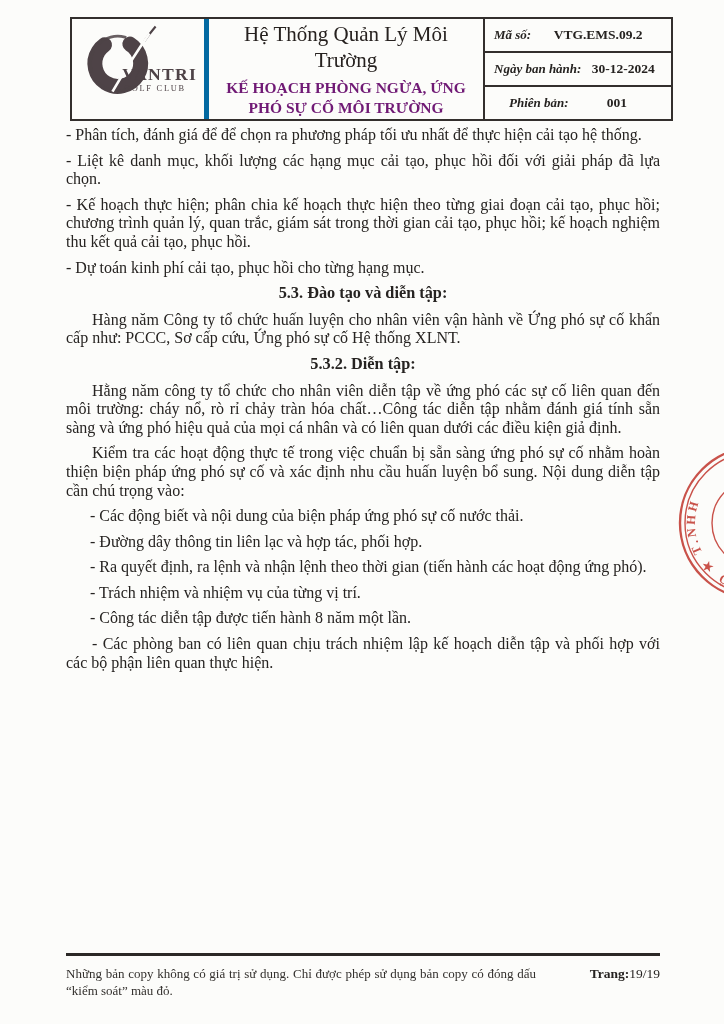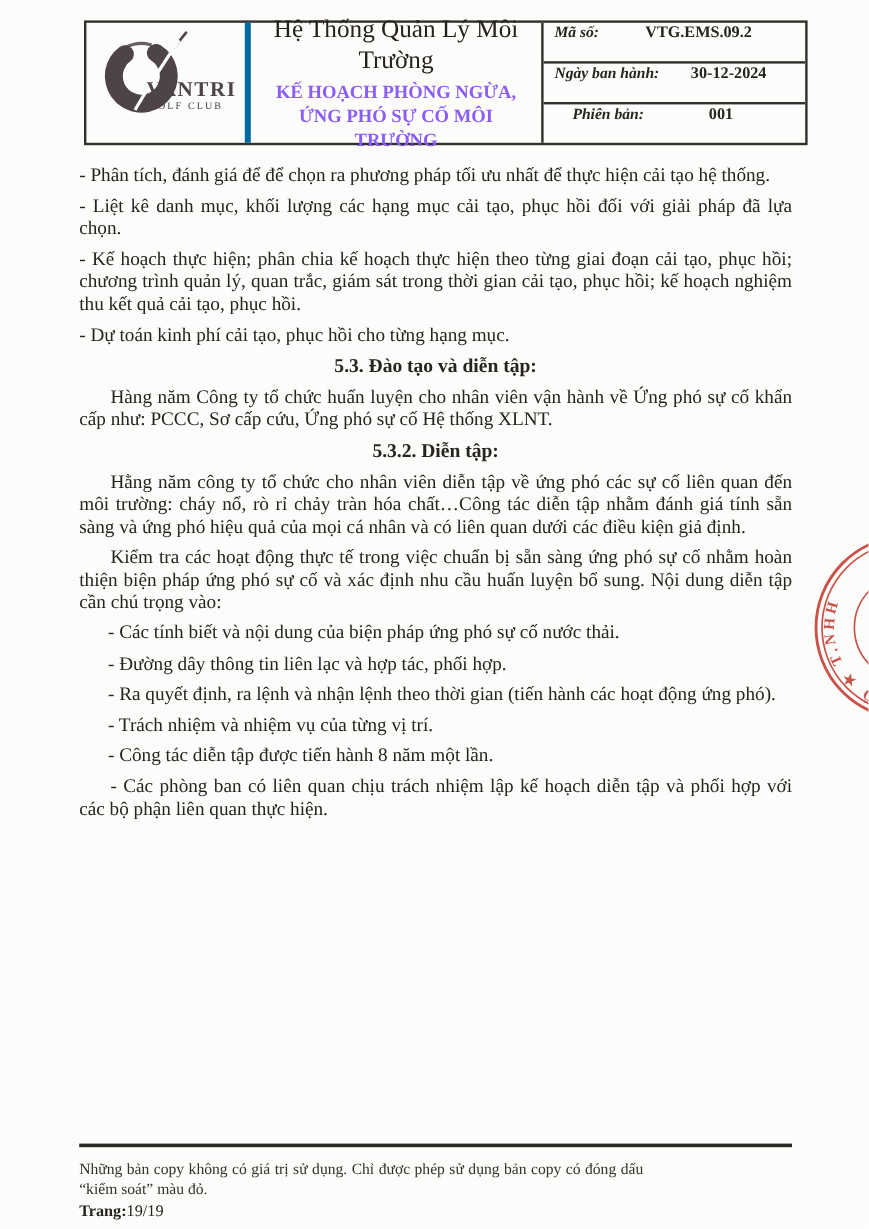--- a/index.html
+++ b/index.html
@@ -18,57 +18,57 @@
     border:2px solid #332f2d;
     box-sizing:border-box;
     background:#fcfcfa;
   }
   .hdr-cell{box-sizing:border-box;}
   .hdr-logo{
     width:137px;border-right:5px solid #0369a1;
     display:flex;align-items:flex-start;justify-content:center;
   }
   .hdr-title{
-    width:244px;border-right:2px solid #332f2d;
+    width:276px;border-right:2px solid #332f2d;
     display:flex;flex-direction:column;align-items:center;justify-content:center;
     text-align:center;padding:2px 6px;
   }
   .sys-title{font-size:21px;line-height:26px;color:#26211f;}
-  .doc-title{font-size:15.5px;font-weight:bold;line-height:20px;margin-top:5px;color:#8b5cf6;}
+  .doc-title{font-size:15.5px;font-weight:bold;line-height:20px;margin-top:5px;color:#701a75;}
   .hdr-meta{flex:1;display:flex;flex-direction:column;}
   .meta-row{
-    flex:1;display:flex;
+    flex:1;display:flex;align-items:center;
     border-bottom:2px solid #332f2d;
     padding:0 6px 0 9px;box-sizing:border-box;
   }
   .meta-row:last-child{border-bottom:none;padding-left:24px;}
   .meta-label{font-weight:bold;font-style:italic;font-size:13px;white-space:nowrap;}
   .meta-value{flex:1;text-align:center;font-weight:bold;font-size:13.5px;white-space:nowrap;}
   
   .body-blocks{
-    position:absolute;left:66px;top:138px;width:594px;
+    position:absolute;left:66px;top:126px;width:594px;
   }
   .blk{
     margin:0 0 7px 0;
     font-size:16px;line-height:18.6px;
     text-align:justify;
   }
   .blk.heading{font-weight:bold;text-align:center;margin-top:5px;margin-bottom:8px;font-size:16.3px;}
   .blk.indent{text-indent:26px;}
   .blk.bullet{text-indent:24px;text-align:left;}
   
   .stamp-clip{
     position:absolute;top:443px;right:0;width:49px;height:162px;
     overflow:hidden;pointer-events:none;
   }
   .stamp-clip svg{display:block;opacity:.88;}
   
   .footer{position:absolute;left:66px;top:953px;width:594px;}
   .footer-rule{height:2.5px;background:#2b2826;margin-bottom:9px;}
-  .footer-row{display:flex;flex-direction:column;align-items:flex-start;}
+  .footer-row{display:flex;flex-direction:row;align-items:flex-start;}
   .footer-note{width:470px;font-size:13px;line-height:17.5px;color:#33302d;text-align:justify;}
   .footer-page{flex:1;text-align:right;font-size:13.5px;white-space:nowrap;padding-top:1px;}
   .footer-page .lbl{font-weight:bold;}
 </style>
 </head>
 <body>
 
 <div class="page">
 
   <div class="hdr">
@@ -110,21 +110,21 @@
   <div class="body-blocks">
       <p class="blk plain">- Phân tích, đánh giá để để chọn ra phương pháp tối ưu nhất để thực hiện cải tạo hệ thống.</p>
       <p class="blk plain">- Liệt kê danh mục, khối lượng các hạng mục cải tạo, phục hồi đối với giải pháp đã lựa chọn.</p>
       <p class="blk plain">- Kế hoạch thực hiện; phân chia kế hoạch thực hiện theo từng giai đoạn cải tạo, phục hồi; chương trình quản lý, quan trắc, giám sát trong thời gian cải tạo, phục hồi; kế hoạch nghiệm thu kết quả cải tạo, phục hồi.</p>
       <p class="blk plain">- Dự toán kinh phí cải tạo, phục hồi cho từng hạng mục.</p>
       <p class="blk heading">5.3. Đào tạo và diễn tập:</p>
       <p class="blk indent">Hàng năm Công ty tổ chức huấn luyện cho nhân viên vận hành về Ứng phó sự cố khẩn cấp như: PCCC, Sơ cấp cứu, Ứng phó sự cố Hệ thống XLNT.</p>
       <p class="blk heading">5.3.2. Diễn tập:</p>
       <p class="blk indent">Hằng năm công ty tổ chức cho nhân viên diễn tập về ứng phó các sự cố liên quan đến môi trường: cháy nổ, rò rỉ chảy tràn hóa chất…Công tác diễn tập nhằm đánh giá tính sẵn sàng và ứng phó hiệu quả của mọi cá nhân và có liên quan dưới các điều kiện giả định.</p>
       <p class="blk indent">Kiểm tra các hoạt động thực tế trong việc chuẩn bị sẵn sàng ứng phó sự cố nhằm hoàn thiện biện pháp ứng phó sự cố và xác định nhu cầu huấn luyện bổ sung. Nội dung diễn tập cần chú trọng vào:</p>
-      <p class="blk bullet">- Các tính biết và nội dung của biện pháp ứng phó sự cố nước thải.</p>
+      <p class="blk bullet">- Các động biết và nội dung của biện pháp ứng phó sự cố nước thải.</p>
       <p class="blk bullet">- Đường dây thông tin liên lạc và hợp tác, phối hợp.</p>
       <p class="blk bullet">- Ra quyết định, ra lệnh và nhận lệnh theo thời gian (tiến hành các hoạt động ứng phó).</p>
       <p class="blk bullet">- Trách nhiệm và nhiệm vụ của từng vị trí.</p>
       <p class="blk bullet">- Công tác diễn tập được tiến hành 8 năm một lần.</p>
       <p class="blk indent">- Các phòng ban có liên quan chịu trách nhiệm lập kế hoạch diễn tập và phối hợp với các bộ phận liên quan thực hiện.</p>
     </div>
 
   <div class="stamp-clip">
     <svg width="170" height="162" viewBox="0 0 170 162">
       <g fill="none" stroke="#c23b32">

